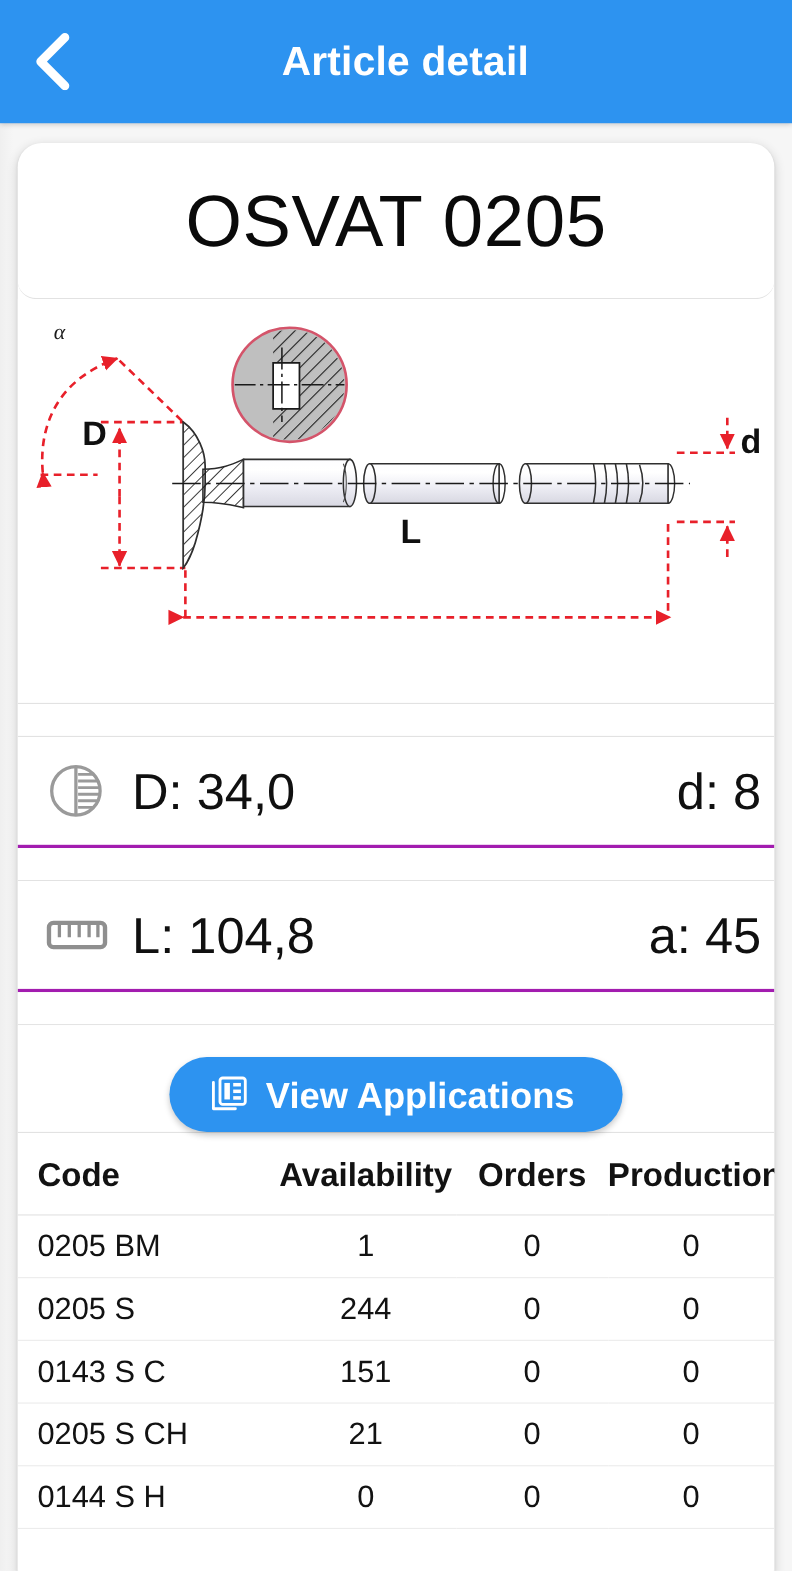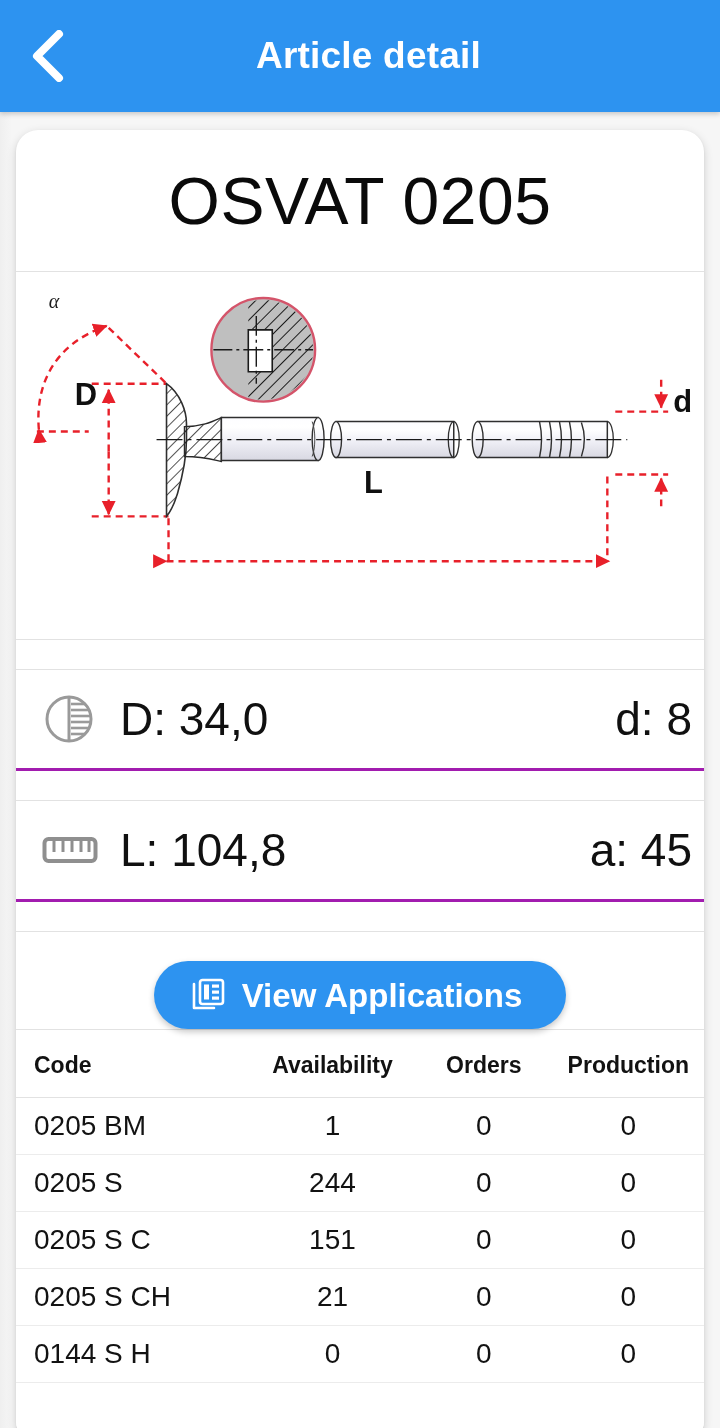--- a/index.html
+++ b/index.html
@@ -56,20 +56,21 @@
     overflow: hidden;
   }
 
   
   .title-block {
     height: 142px;
     display: flex;
     align-items: center;
     justify-content: center;
     border-bottom: 1px solid #e2e2e2;
+    border-radius: 17px;
   }
   .article-title {
     font-size: 66px;
     font-weight: 300;
     color: #0a0a0a;
     letter-spacing: 0.5px;
     white-space: nowrap;
   }
 
   
@@ -148,21 +149,21 @@
   .pill-btn svg { display: block; flex: 0 0 auto; }
 
   
   .table {
     width: 100%;
     border-collapse: collapse;
     background: #fff;
     table-layout: fixed;
   }
   .table th {
-    font-size: 23px;
+    font-size: 30px;
     font-weight: bold;
     color: #121212;
     padding: 22px 0 18px 0;
     border-bottom: 1px solid #e2e2e2;
   }
   .table td {
     font-size: 28px;
     font-weight: 400;
     color: #121212;
     padding: 12px 0 12px 0;
@@ -382,21 +383,21 @@
           <td>0</td>
           <td>0</td>
         </tr>
         <tr>
           <td>0205 S</td>
           <td>244</td>
           <td>0</td>
           <td>0</td>
         </tr>
         <tr>
-          <td>0205 S C</td>
+          <td>0143 S C</td>
           <td>151</td>
           <td>0</td>
           <td>0</td>
         </tr>
         <tr>
           <td>0205 S CH</td>
           <td>21</td>
           <td>0</td>
           <td>0</td>
         </tr>

